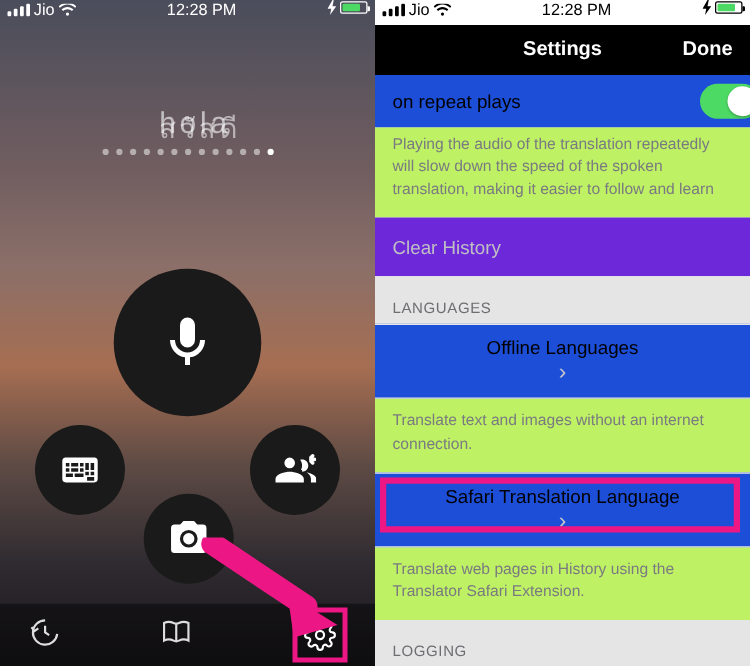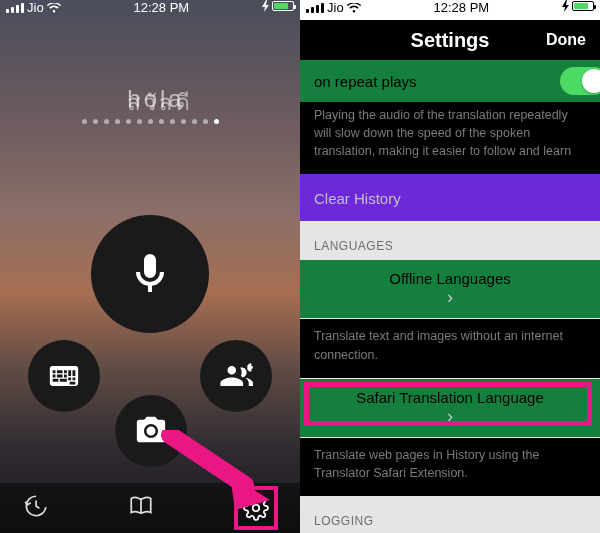--- a/index.html
+++ b/index.html
@@ -64,31 +64,31 @@
   .gear-wrap svg { stroke:#fff; }
   .pink-box { position:absolute; border:4px solid #ec1784; pointer-events:none; }
   .pink-box.gear { width:44px; height:44px; }
 
   .pink-arrow { position:absolute; left:160px; top:430px; pointer-events:none; }
   .pink-arrow svg { width:120px; height:80px; }
 
   
   .phone.right { background:#fff; }
   .navbar { height:40px; background:#000; color:#fff; display:flex; align-items:center; }
-  .nav-title { flex:1; text-align:center; font-weight:600; font-size:20px; }
+  .nav-title { flex:1; text-align:center; font-weight:600; font-size:16px; }
   .nav-done { width:70px; text-align:right; padding-right:14px; font-size:16px; font-weight:600; }
   .nav-spacer { width:70px; }
 
   .scroll { overflow:hidden; }
-  .row { padding:10px 14px; background:#15803d; font-size:15px; color:#000;
+  .row { padding:10px 14px; background:#1d4ed8; font-size:15px; color:#000;
     display:flex; align-items:center; justify-content:space-between;
     border-bottom:1px solid #e5e5e5; min-height:42px; }
   .row.link { border-top:1px solid #e5e5e5;flex-direction:column;}
   .row .chev { color:#c8c8cc; font-size:18px; }
-  .desc { background:#000000; color:#7a7a80; font-size:12.5px; padding:8px 14px 14px; line-height:1.45; }
+  .desc { background:#bef264; color:#7a7a80; font-size:12.5px; padding:8px 14px 14px; line-height:1.45; }
   .section-header { background:#e5e5e5; color:#6d6d72; font-size:12px; letter-spacing:.5px;
     padding:18px 14px 6px; text-transform:uppercase; }
   .row.disabled { color:#c0c0c4; background:#6d28d9; border:none; padding-top:16px; padding-bottom:14px;}
 
   .toggle { width:48px; height:28px; border-radius:14px; background:#4cd964; position:relative; }
   .toggle::after { content:""; position:absolute; right:2px; top:2px; width:24px; height:24px; border-radius:50%; background:#fff; box-shadow:0 1px 2px rgba(0,0,0,.3);}
 
   .toggle.half-in { margin-right:-22px; }
   .row.repeat { border-top:none; border-bottom:none; padding-top:6px; padding-bottom:6px; overflow:hidden;}
   .desc.repeat { padding-top:4px; }

